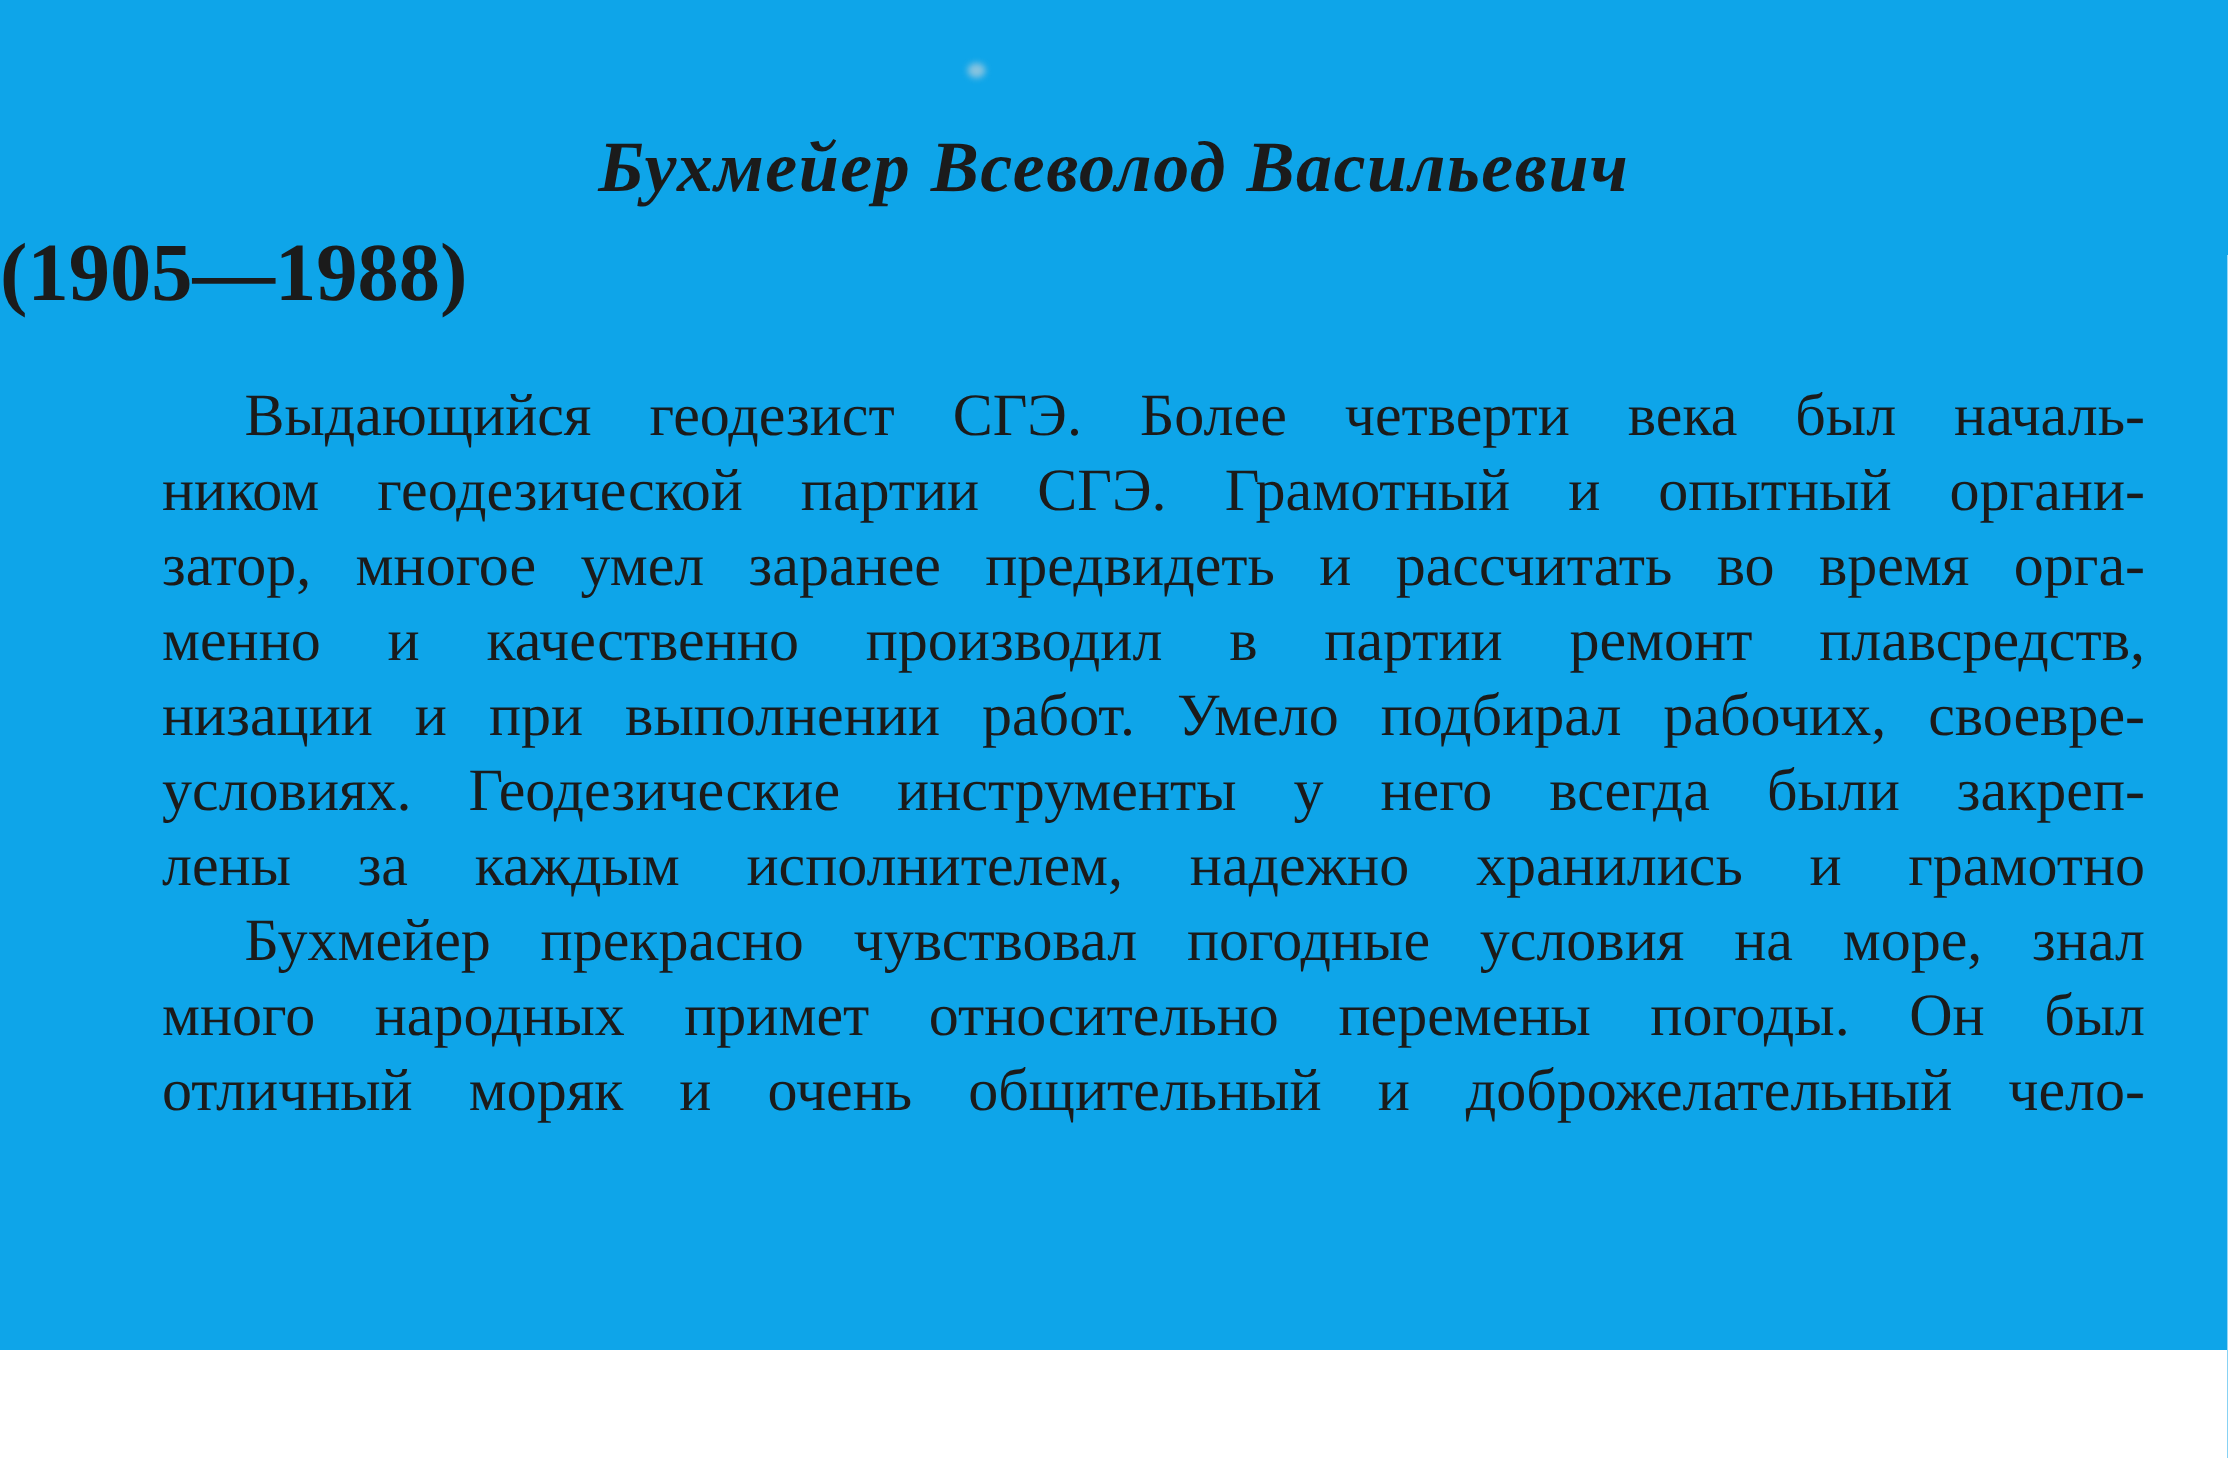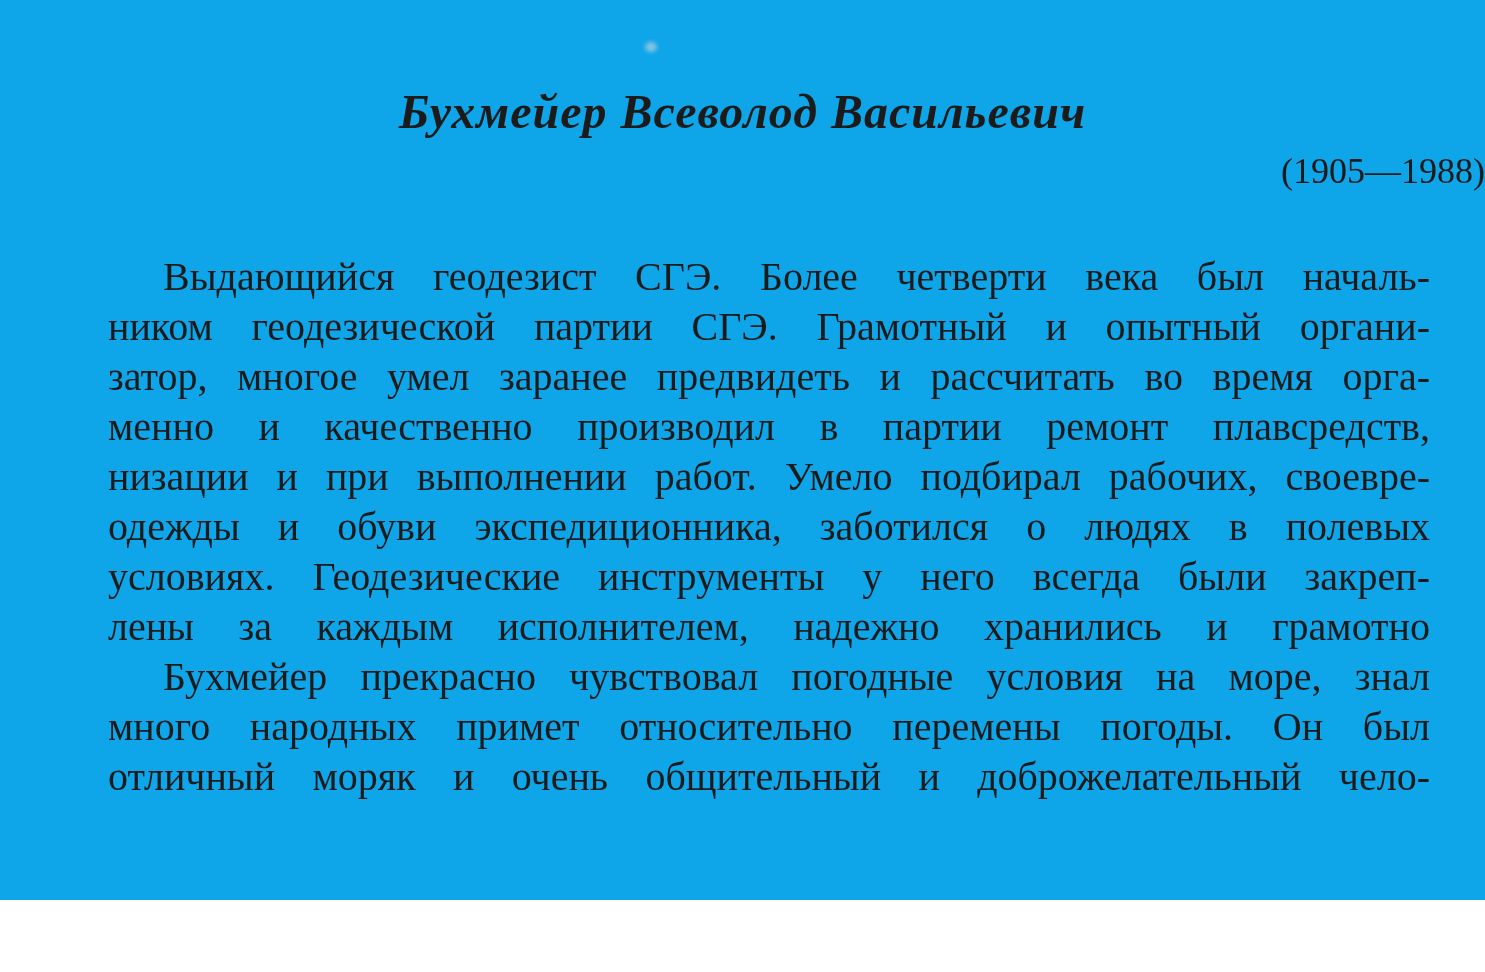--- a/index.html
+++ b/index.html
@@ -36,23 +36,23 @@
     font-size: 48px;
     font-weight: bold;
     font-style: italic;
     letter-spacing: 1px;
   }
   .years {
     position: absolute;
     left: 0;
     top: 150px;
     width: 100%;
-    text-align: right;
-    font-size: 36px;
-    font-weight: normal;
+    text-align: left;
+    font-size: 55px;
+    font-weight: bold;
   }
   .body-text {
     position: absolute;
     left: 108px;
     top: 252px;
     width: 1322px;
     font-size: 40px;
     line-height: 50px;
   }
   .line {
@@ -88,21 +88,20 @@
   <div class="years">(1905—1988)</div>
 
   <div class="body-text">
 
     <div class="paragraph">
       <div class="line indent">Выдающийся геодезист СГЭ. Более четверти века был началь-</div>
       <div class="line">ником геодезической партии СГЭ. Грамотный и опытный органи-</div>
       <div class="line">затор, многое умел заранее предвидеть и рассчитать во время орга-</div>
       <div class="line">менно и качественно производил в партии ремонт плавсредств,</div>
       <div class="line">низации и при выполнении работ. Умело подбирал рабочих, своевре-</div>
-      <div class="line">одежды и обуви экспедиционника, заботился о людях в полевых</div>
       <div class="line">условиях. Геодезические инструменты у него всегда были закреп-</div>
       <div class="line">лены за каждым исполнителем, надежно хранились и грамотно</div>
     </div>
 
     <div class="paragraph">
       <div class="line indent">Бухмейер прекрасно чувствовал погодные условия на море, знал</div>
       <div class="line">много народных примет относительно перемены погоды. Он был</div>
       <div class="line">отличный моряк и очень общительный и доброжелательный чело-</div>
     </div>
 

